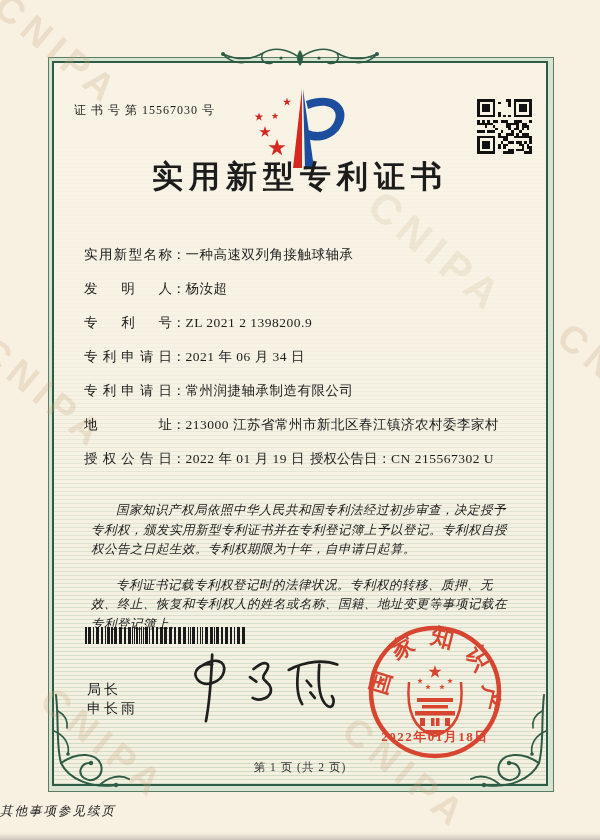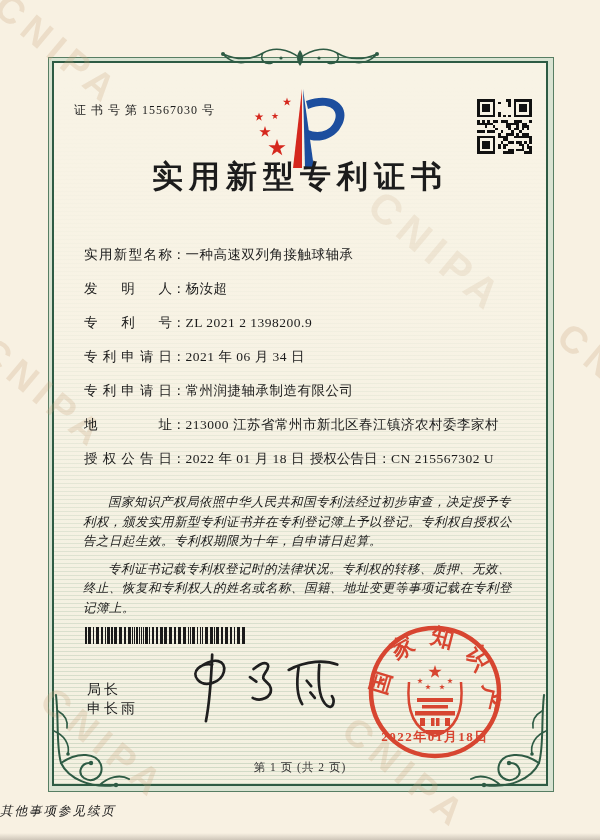--- a/index.html
+++ b/index.html
@@ -59,21 +59,21 @@
   .flabel{display:inline-block;width:88px;text-align:justify;text-align-last:justify;}
   .fvalue{letter-spacing:0.5px;}
   .row .pair2{position:absolute;left:226px;top:0;}
   .r0{top:246px}.r1{top:280px}.r2{top:314px}.r3{top:348px}
   .r4{top:382px}.r5{top:416px}.r6{top:450px}
 
   .body-text{
     position:absolute;left:75px;top:485px;width:452px;
     font-size:12.5px;line-height:19.5px;font-style:italic;color:#1a1a1a;
   }
-  .body-text p{margin:8px;text-indent:2em;letter-spacing:0.5px;}
+  .body-text p{margin:16px;text-indent:2em;letter-spacing:0.5px;}
 
   .barcode{position:absolute;left:85px;top:627px;}
   .issuer{
     position:absolute;left:87px;top:680px;
     font-family:"Liberation Sans","DejaVu Sans",sans-serif;
     font-size:14px;letter-spacing:3px;line-height:19px;color:#222;
   }
   .signature{position:absolute;left:160px;top:645px;}
   .seal{position:absolute;left:365px;top:622px;opacity:0.9;}
   .seal text{font-weight:bold;}
@@ -384,21 +384,21 @@
     <div class="row r3">
       <span class="flabel">专利申请日</span><span>：</span><span class="fvalue">2021 年 06 月 34 日</span>
     </div>
     <div class="row r4">
       <span class="flabel">专利申请日</span><span>：</span><span class="fvalue">常州润捷轴承制造有限公司</span>
     </div>
     <div class="row r5">
       <span class="flabel">地址</span><span>：</span><span class="fvalue">213000 江苏省常州市新北区春江镇济农村委李家村</span>
     </div>
     <div class="row r6">
-      <span class="flabel">授权公告日</span><span>：</span><span class="fvalue">2022 年 01 月 18 日</span>
+      <span class="flabel">授权公告日</span><span>：</span><span class="fvalue">2022 年 01 月 19 日</span>
       <span class="pair2">
         <span>授权公告日</span><span>：</span><span class="fvalue">CN 215567302 U</span>
       </span>
     </div>
 
     <div class="body-text">
       <p>国家知识产权局依照中华人民共和国专利法经过初步审查，决定授予专利权，颁发实用新型专利证书并在专利登记簿上予以登记。专利权自授权公告之日起生效。专利权期限为十年，自申请日起算。</p>
       <p>专利证书记载专利权登记时的法律状况。专利权的转移、质押、无效、终止、恢复和专利权人的姓名或名称、国籍、地址变更等事项记载在专利登记簿上。</p>
     </div>
 

